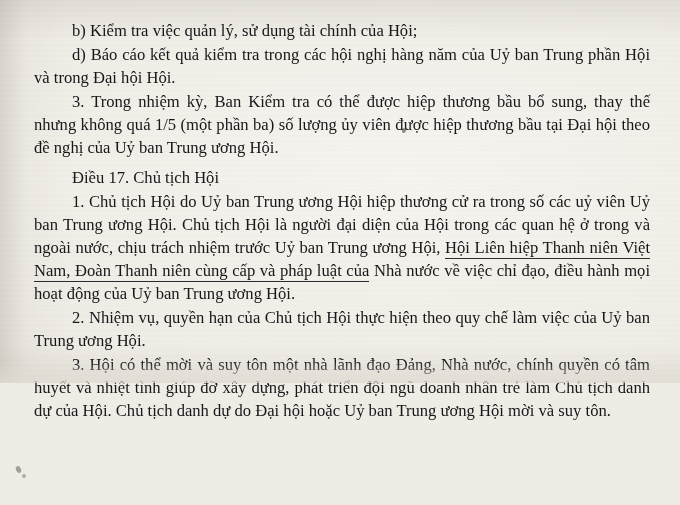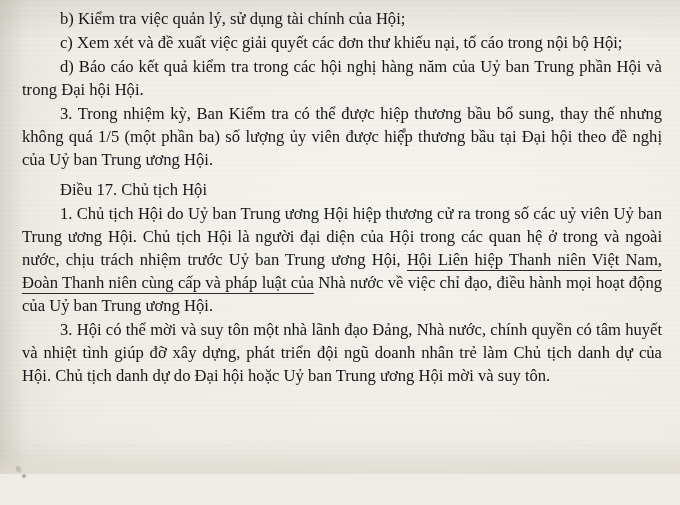--- a/index.html
+++ b/index.html
@@ -11,28 +11,28 @@
     height: 505px;
     overflow: hidden;
     background: #efece6;
     font-family: "Liberation Serif", "DejaVu Serif", serif;
   }
 
   
   #page {
     position: relative;
     width: 680px;
-    height: 474px;
+    height: 383px;
     background:
       linear-gradient(90deg, rgba(120,115,105,0.20) 0px, rgba(160,155,145,0.06) 26px, rgba(255,255,255,0) 70px),
       linear-gradient(180deg, rgba(150,145,135,0.16) 0px, rgba(255,255,255,0) 40px),
       linear-gradient(0deg, rgba(150,145,135,0.14) 0px, rgba(255,255,255,0) 38px),
       radial-gradient(120% 100% at 60% 45%, #f6f4ef 0%, #efece5 58%, #e4e0d7 100%);
     box-sizing: border-box;
-    padding: 0;
+    padding: 12px;
   }
   
   #page::before {
     content: "";
     position: absolute;
     inset: 0;
     background:
       repeating-linear-gradient(180deg, rgba(0,0,0,0.012) 0px, rgba(0,0,0,0.012) 1px, rgba(0,0,0,0) 2px, rgba(0,0,0,0) 5px);
     pointer-events: none;
   }
@@ -86,30 +86,30 @@
 </style>
 </head>
 <body>
 
 <div id="page">
 
   <div id="text-column">
 
     <p class="para">b) Kiểm tra việc quản lý, sử dụng tài chính của Hội;</p>
 
-    <p class="para">c) Xem xét và đề xuất việc giải quyết các đơn thư khiếu nại, tố cáo trong nội bộ Hội;</p>
 
     <p class="para">d) Báo cáo kết quả kiểm tra trong các hội nghị hàng năm của Uỷ ban Trung phần Hội và trong Đại hội Hội.</p>
 
     <p class="para">3. Trong nhiệm kỳ, Ban Kiểm tra có thể được hiệp thương bầu bổ sung, thay thế nhưng không quá 1/5 (một phần ba) số lượng ủy viên được hiệp thương bầu tại Đại hội theo đề nghị của Uỷ ban Trung ương Hội.</p>
 
     <p class="heading">Điều 17. Chủ tịch Hội</p>
 
     <p class="para"><span>1. Chủ tịch Hội do Uỷ ban Trung ương Hội hiệp thương cử ra trong số các uỷ viên Uỷ ban Trung ương Hội. Chủ tịch Hội là người đại diện của Hội trong các quan hệ ở trong và ngoài nước, chịu trách nhiệm trước Uỷ ban Trung ương Hội, </span><span class="underline-run">Hội Liên hiệp Thanh niên Việt Nam, Đoàn Thanh niên cùng cấp và pháp luật của</span><span> Nhà nước về việc chỉ đạo, điều hành mọi hoạt động của Uỷ ban Trung ương Hội.</span></p>
 
+    <p class="para">2. Nhiệm vụ, quyền hạn của Chủ tịch Hội thực hiện theo quy chế làm việc của Uỷ ban Trung ương Hội.</p>
 
     <p class="para">3. Hội có thể mời và suy tôn một nhà lãnh đạo Đảng, Nhà nước, chính quyền có tâm huyết và nhiệt tình giúp đỡ xây dựng, phát triển đội ngũ doanh nhân trẻ làm Chủ tịch danh dự của Hội. Chủ tịch danh dự do Đại hội hoặc Uỷ ban Trung ương Hội mời và suy tôn.</p>
 
   </div>
 
   <span class="speck mark-1"></span>
   <span class="speck mark-2"></span>
   <span class="speck mark-3"></span>
 
   <div class="bottom-fade"></div>

